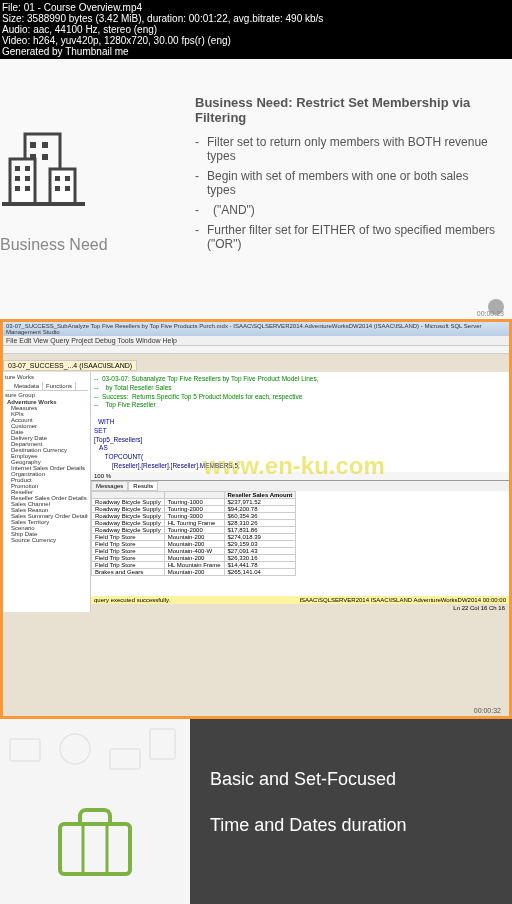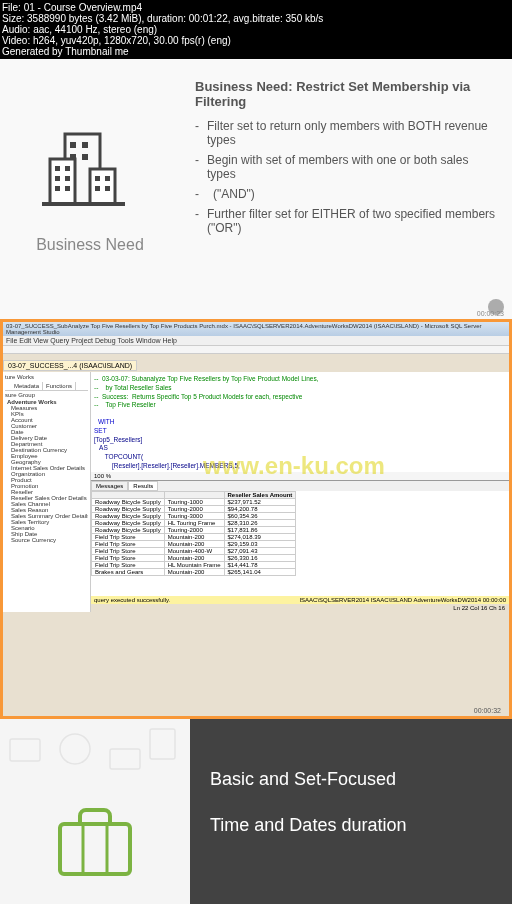--- a/index.html
+++ b/index.html
@@ -1,22 +1,22 @@
 <!DOCTYPE html>
 <html><head>
 <meta charset="utf-8">
 <style>
 *{margin:0;padding:0;box-sizing:border-box;font-family:Arial,sans-serif}
 body{width:512px;background:#fff}
 .info-header{background:#000;color:#fff;font-size:10px;padding:2px;line-height:1.1}
 .slide1{display:flex;height:260px;background:#f9f9f9}
-.slide1-left{width:180px;display:flex;flex-direction:column;align-items:center;justify-content:center;gap:12px}
+.slide1-left{width:180px;display:flex;flex-direction:column;align-items:flex-start;justify-content:center;gap:12px}
 .bldg{width:100px;height:100px}
 .bn-label{font-size:16px;color:#888;font-weight:300}
-.slide1-right{flex:1;padding:20px 15px 10px}
+.slide1-right{flex:1;padding:36px 15px 10px}
 .bn-title{font-size:13px;font-weight:bold;color:#555;margin-bottom:10px}
 .bn-list{list-style:none}
 .bn-list li{font-size:12px;color:#555;margin-bottom:6px;padding-left:12px;position:relative}
 .bn-list li:before{content:"-";position:absolute;left:0}
 .timestamp{position:absolute;right:8px;font-size:7px;color:#888}
 .slide2{height:400px;background:#e8e0d0;border:3px solid #f89838;position:relative;overflow:hidden}
 .ssms-title{background:linear-gradient(#d6e4f2,#b8cde4);font-size:6px;padding:1px 3px;color:#333}
 .ssms-menu{background:#f0f0f0;font-size:7px;padding:1px 3px;color:#333;border-bottom:1px solid #ccc}
 .ssms-toolbar{background:#f5f5f5;height:8px;border-bottom:1px solid #ccc}
 .ssms-tab{background:#fdf3d0;font-size:7px;padding:1px 4px;display:inline-block;border:1px solid #ccc}
@@ -43,21 +43,21 @@
 .topic{font-size:18px;margin-bottom:25px;font-weight:300}
 .briefcase{position:absolute;top:85px;left:55px;width:80px;height:75px}
 .pattern{position:absolute;inset:0;opacity:0.15}
 .circle{position:absolute;bottom:6px;right:8px;width:16px;height:16px;border-radius:50%;background:rgba(120,120,120,0.6)}
 </style>
 </head>
 <body>
 
 <div class="info-header">
   <div>File: 01 - Course Overview.mp4</div>
-  <div>Size: 3588990 bytes (3.42 MiB), duration: 00:01:22, avg.bitrate: 350 kb/s</div>
+  <div>Size: 3588990 bytes (3.42 MiB), duration: 00:01:22, avg.bitrate: 490 kb/s</div>
   <div>Audio: aac, 44100 Hz, stereo (eng)</div>
   <div>Video: h264, yuv420p, 1280x720, 30.00 fps(r) (eng)</div>
   <div>Generated by Thumbnail me</div>
 </div>
 
 <div class="slide1" style="position:relative">
   <div class="slide1-left">
     <svg class="bldg" viewBox="0 0 100 100">
       <rect x="25" y="10" width="35" height="70" fill="none" stroke="#444" stroke-width="3"></rect>
       <rect x="10" y="35" width="25" height="45" fill="#fff" stroke="#444" stroke-width="3"></rect>

